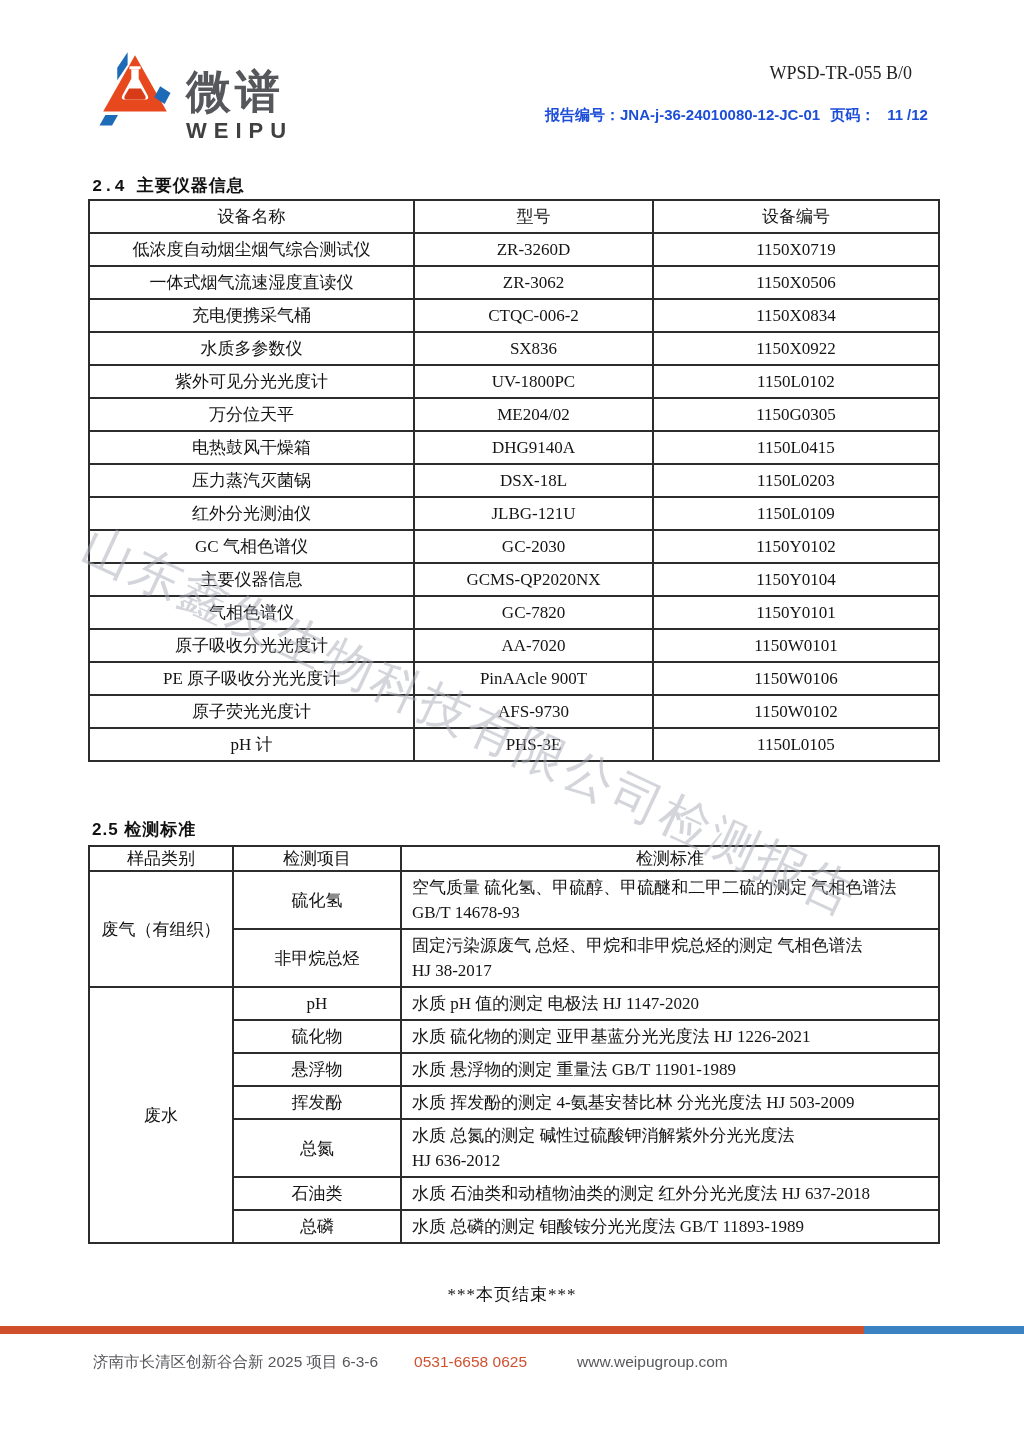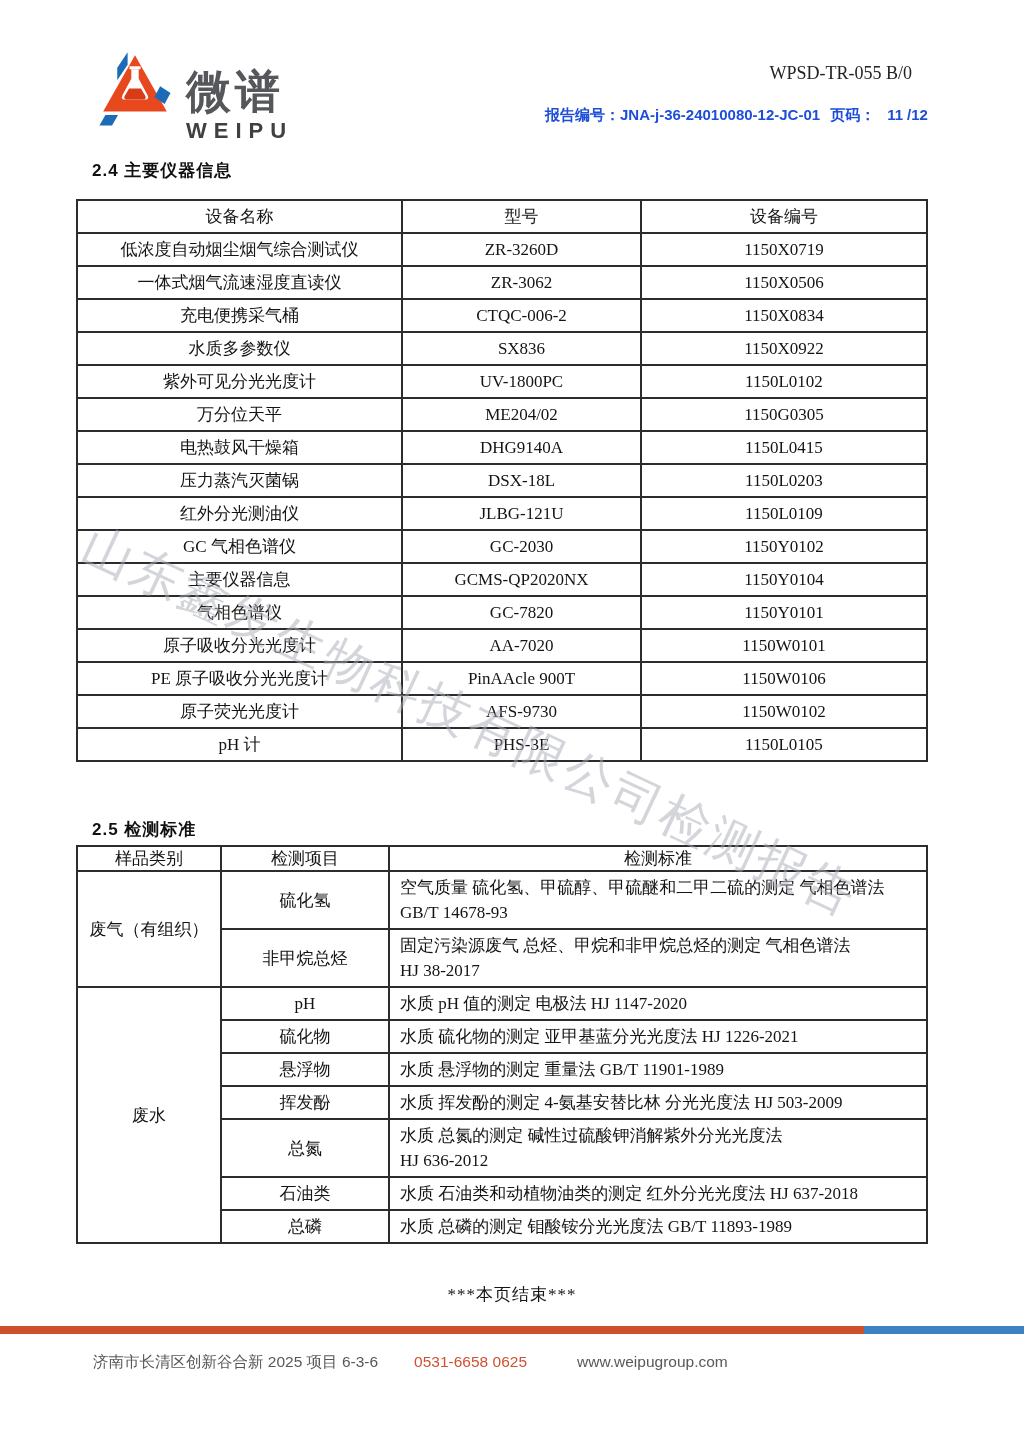--- a/index.html
+++ b/index.html
@@ -39,25 +39,25 @@
     font-family:"Liberation Sans","DejaVu Sans",sans-serif;
     font-size:50px; letter-spacing:3px; white-space:nowrap;
     color:#a9adb8; opacity:0.5; pointer-events:none;
   }
 
   
   .sec-title {
     position:absolute; left:92px; font-size:17px; font-weight:bold; color:#111;
     font-family:"Liberation Sans","DejaVu Sans",sans-serif; letter-spacing:1px;
   }
-  .sec1 { top:159px; }
+  .sec1 { top:174px;font-family:Liberation Mono, monospace; }
   .sec2 { top:818px; }
 
   
-  table { border-collapse:collapse; table-layout:fixed; position:absolute; left:76px; width:850px; background:transparent;padding-left:48px; }
+  table { border-collapse:collapse; table-layout:fixed; position:absolute; left:88px; width:850px; background:transparent;padding-left:48px; }
   #tbl1 { top:199px; }
   #tbl2 { top:845px; }
   th, td { border:2px solid #2c2c2c; font-size:17px; font-weight:normal; text-align:center; vertical-align:middle; color:#141414; }
   #tbl1 th, #tbl1 td { height:33px; }
   #tbl2 th { height:16px; }
   #tbl2 td { height:31px; padding:3px 0; }
   #tbl2 td.std { text-align:left; padding-left:10px; padding-right:6px; }
   #tbl2 td.std div { line-height:25px; }
 
   

